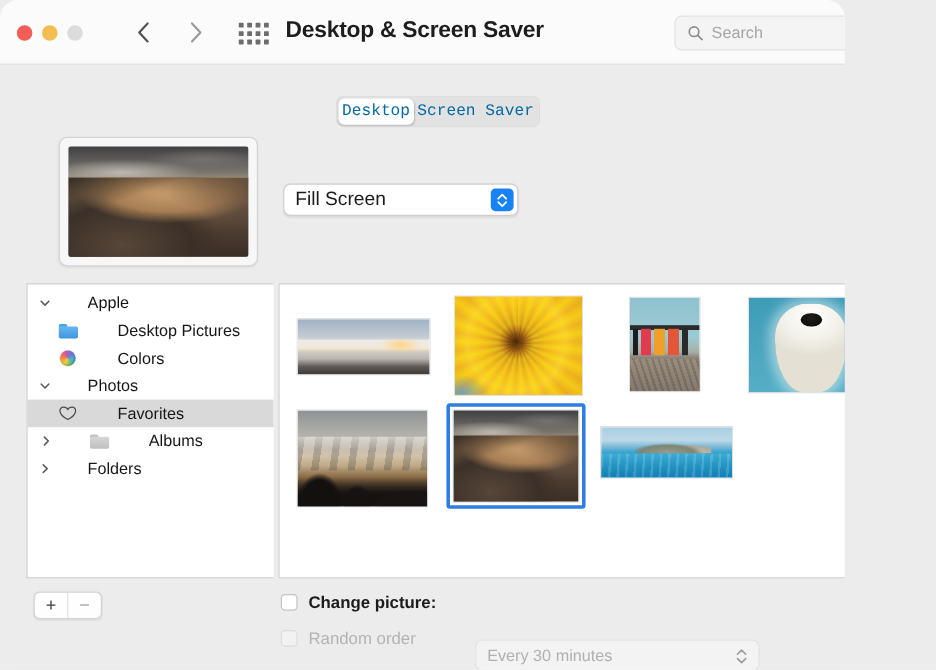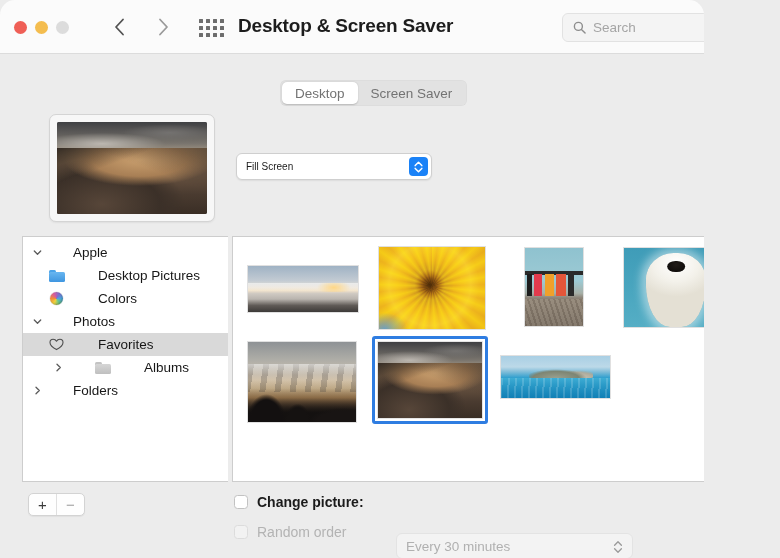--- a/index.html
+++ b/index.html
@@ -88,24 +88,25 @@
     height: 26px;
     background: #e2e2e2;
     border-radius: 6px;
     padding: 2px;
     display: flex; gap: 0;
     box-sizing: border-box;
     box-shadow: inset 0 0 0 0.5px rgba(0,0,0,0.04);
   }
   .seg {
     display: flex; align-items: center; justify-content: center;
-    padding: 0 13px; height: 22px;
-    font-size: 13.5px; color: #737373;
+    padding: 0 3px; height: 22px;
+    font-size: 13.5px; color: #0369a1;
     border-radius: 5px;
     white-space: nowrap;
+    font-family: Liberation Mono, monospace;
   }
   .seg.active {
     background: #ffffff;
     box-shadow: 0 0.5px 1.5px rgba(0,0,0,0.18);
   }
 
   
   .preview-frame {
     position: absolute; left: 49px; top: 114px;
     width: 166px; height: 108px;
@@ -128,21 +129,21 @@
     width: 196px; height: 27px;
     background: #ffffff;
     border: 1px solid #cfcfcf;
     border-radius: 6px;
     box-sizing: border-box;
     display: flex; align-items: center;
     box-shadow: 0 1px 1.5px rgba(0,0,0,0.07);
   }
   .popup .label {
     margin-left: 9px;
-    font-size: 10px; color: #1b1b1b;
+    font-size: 16px; color: #1b1b1b;
   }
   .stepper-blue {
     position: absolute; right: 3px; top: 3px;
     width: 19px; height: 19px;
     background: #1a82f7;
     border-radius: 4px;
     display: flex; flex-direction: column;
     align-items: center; justify-content: center;
     color: #fff;
   }
@@ -584,21 +585,21 @@
       <div class="trow indent-1 selected">
         <span class="ticon">
           <svg width="15" height="13" viewBox="0 0 15 13" fill="none">
             <path d="M7.5 11.6 C7.5 11.6 1 8 1 4.4 C1 2.5 2.4 1.2 4.1 1.2 C5.5 1.2 6.9 2.1 7.5 3.3 C8.1 2.1 9.5 1.2 10.9 1.2 C12.6 1.2 14 2.5 14 4.4 C14 8 7.5 11.6 7.5 11.6 Z" stroke="#4e4e4e" stroke-width="1.1" fill="none" stroke-linejoin="round"></path>
           </svg>
         </span>
         <span class="tlabel">Favorites</span>
       </div>
 
 
-      <div class="trow" style="padding-left:28px;">
+      <div class="trow" style="padding-left:8px;">
         <span class="disc">
           <svg width="9" height="9" viewBox="0 0 9 9" fill="none">
             <path d="M3 1.3 L6.3 4.5 L3 7.7" stroke="currentColor" stroke-width="1.3" stroke-linecap="round" stroke-linejoin="round"></path>
           </svg>
         </span>
         <span class="ticon">
             <span class="folder-gray"></span>
           </span>
         <span class="tlabel">Albums</span>
       </div>

